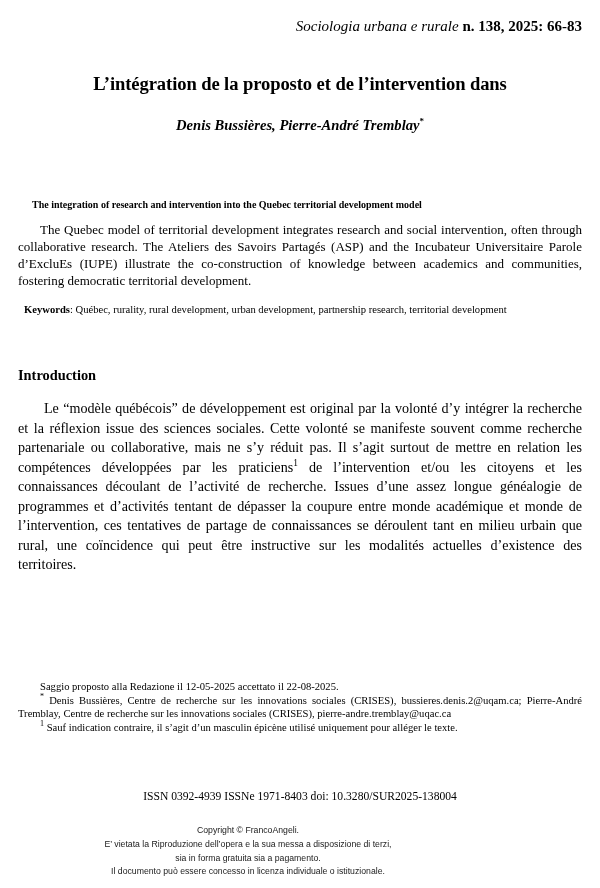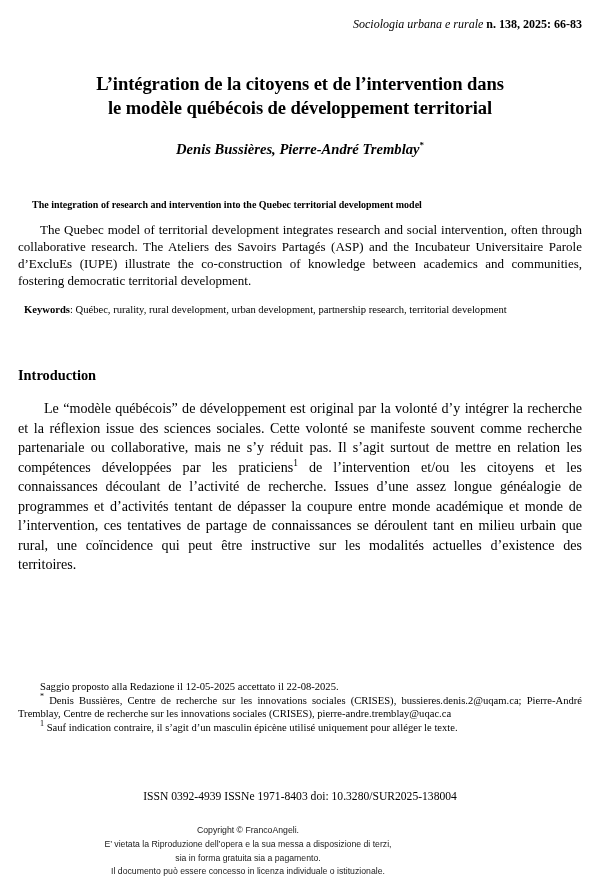--- a/index.html
+++ b/index.html
@@ -21,21 +21,21 @@
     width: 600px;
     height: 888px;
     box-sizing: border-box;
   }
 
   
   .running-head {
     position: absolute;
     top: 17px;
     right: 18px;
-    font-size: 12px;
+    font-size: 15px;
     line-height: 1.2;
     white-space: nowrap;
   }
   .running-head .journal {
     font-style: italic;
   }
   .running-head .issue {
     font-style: normal;
     font-weight: bold;
   }
@@ -183,22 +183,21 @@
 <body>
 
 <div class="page">
 
   <div class="running-head">
     <span class="journal">Sociologia urbana e rurale</span><span class="issue"> n. 138, 2025: 66-83</span>
   </div>
 
   <div class="title-block">
     <h1 class="article-title">
-      <span>L’intégration de la citoyens et de l’intervention dans</span><br>
-      <span>le modèle québécois de développement territorial</span>
+      <span>L’intégration de la proposto et de l’intervention dans</span><br>
     </h1>
     <div class="authors">
       <span>Denis Bussières, Pierre-André Tremblay</span><sup>*</sup>
     </div>
   </div>
 
   <div class="abstract-block">
     <p class="abstract-title">The integration of research and intervention into the Quebec territorial development model</p>
     <p class="abstract-body">The Quebec model of territorial development integrates research and social intervention, often through collaborative research. The Ateliers des Savoirs Partagés (ASP) and the Incubateur Universitaire Parole d’ExcluEs (IUPE) illustrate the co-construction of knowledge between academics and communities, fostering democratic territorial development.</p>
     <p class="keywords"><b>Keywords</b><span>: </span><span>Québec, rurality, rural development, urban development, partnership research, territorial development</span></p>

